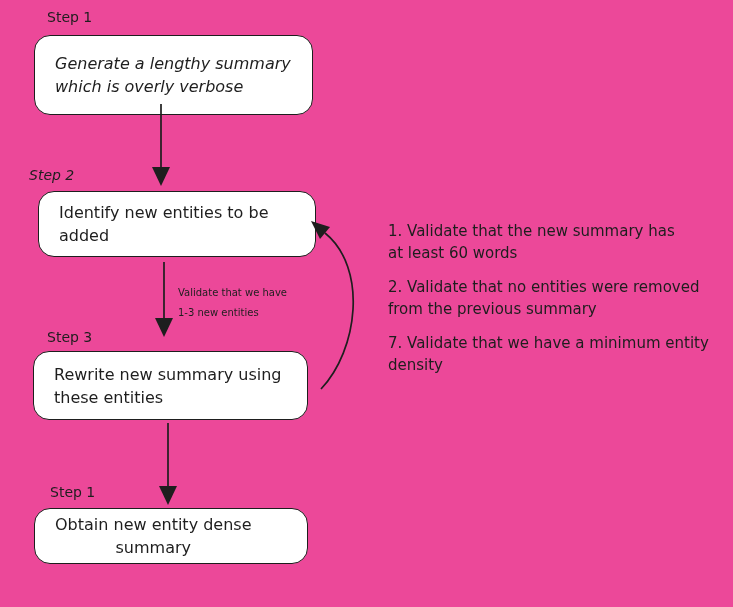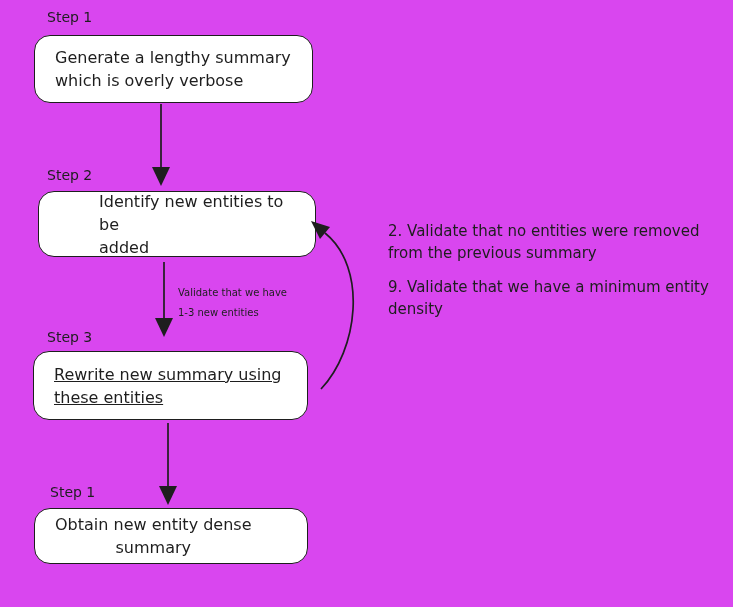--- a/index.html
+++ b/index.html
@@ -4,21 +4,21 @@
 <style>
   html, body { margin: 0; padding: 0; }
   body {
     font-family: "DejaVu Sans", "Liberation Sans", sans-serif;
     background: #ffffff;
   }
   #canvas {
     position: relative;
     width: 733px;
     height: 607px;
-    background: #d946ef;
+    background: #ec4899;
     overflow: hidden;
     color: #1e1e1e;
   }
   .step-label {
     position: absolute;
     font-size: 14px;
     line-height: 17px;
     color: #1e1e1e;
     white-space: nowrap;
   }
@@ -32,26 +32,26 @@
     background: #ffffff;
   }
   .box-text {
     font-size: 16px;
     line-height: 23px;
     padding-left: 20px;
     padding-right: 8px;
     white-space: pre-line;
     color: #1e1e1e;
   }
-  #box-1 { left: 34px;  top: 35px;  width: 279px; height: 68px; }
-  #box-2 { left: 38px;  top: 191px; width: 278px; height: 66px; padding-left: 40px; }
-  #box-3 { left: 33px;  top: 351px; width: 275px; height: 69px; text-decoration: underline; }
+  #box-1 { left: 34px;  top: 35px;  width: 279px; height: 80px; font-style: italic; }
+  #box-2 { left: 38px;  top: 191px; width: 278px; height: 66px; }
+  #box-3 { left: 33px;  top: 351px; width: 275px; height: 69px; }
   #box-4 { left: 34px;  top: 508px; width: 274px; height: 56px; text-align: center; }
   #label-1 { left: 47px; top: 9px; }
-  #label-2 { left: 47px; top: 167px; }
+  #label-2 { left: 29px; top: 167px; font-style: italic; }
   #label-3 { left: 47px; top: 329px; }
   #label-4 { left: 50px; top: 484px; }
   .edge-label {
     position: absolute;
     font-size: 10px;
     line-height: 20px;
     white-space: pre-line;
     color: #1e1e1e;
   }
   #edge-label-1 { left: 178px; top: 283px; }
@@ -100,23 +100,25 @@
   </div>
   <div class="step-box" id="box-4">
     <div class="box-text">Obtain new entity dense
 summary</div>
   </div>
 
   <div class="edge-label" id="edge-label-1">Validate that we have
 1-3 new entities</div>
 
   <div id="validation-notes">
+    <div class="note-item">1. Validate that the new summary has
+at least 60 words</div>
     <div class="note-item">2. Validate that no entities were removed
 from the previous summary</div>
-    <div class="note-item">9. Validate that we have a minimum entity
+    <div class="note-item">7. Validate that we have a minimum entity
 density</div>
   </div>
 
   <svg id="arrow-layer" viewBox="0 0 733 607" xmlns="http://www.w3.org/2000/svg">
 
     <g>
       <line x1="161" y1="104" x2="161" y2="168" stroke="#1e1e1e" stroke-width="1.7"></line>
       <polygon points="161,186 152,167 170,167" fill="#1e1e1e"></polygon>
     </g>
 

